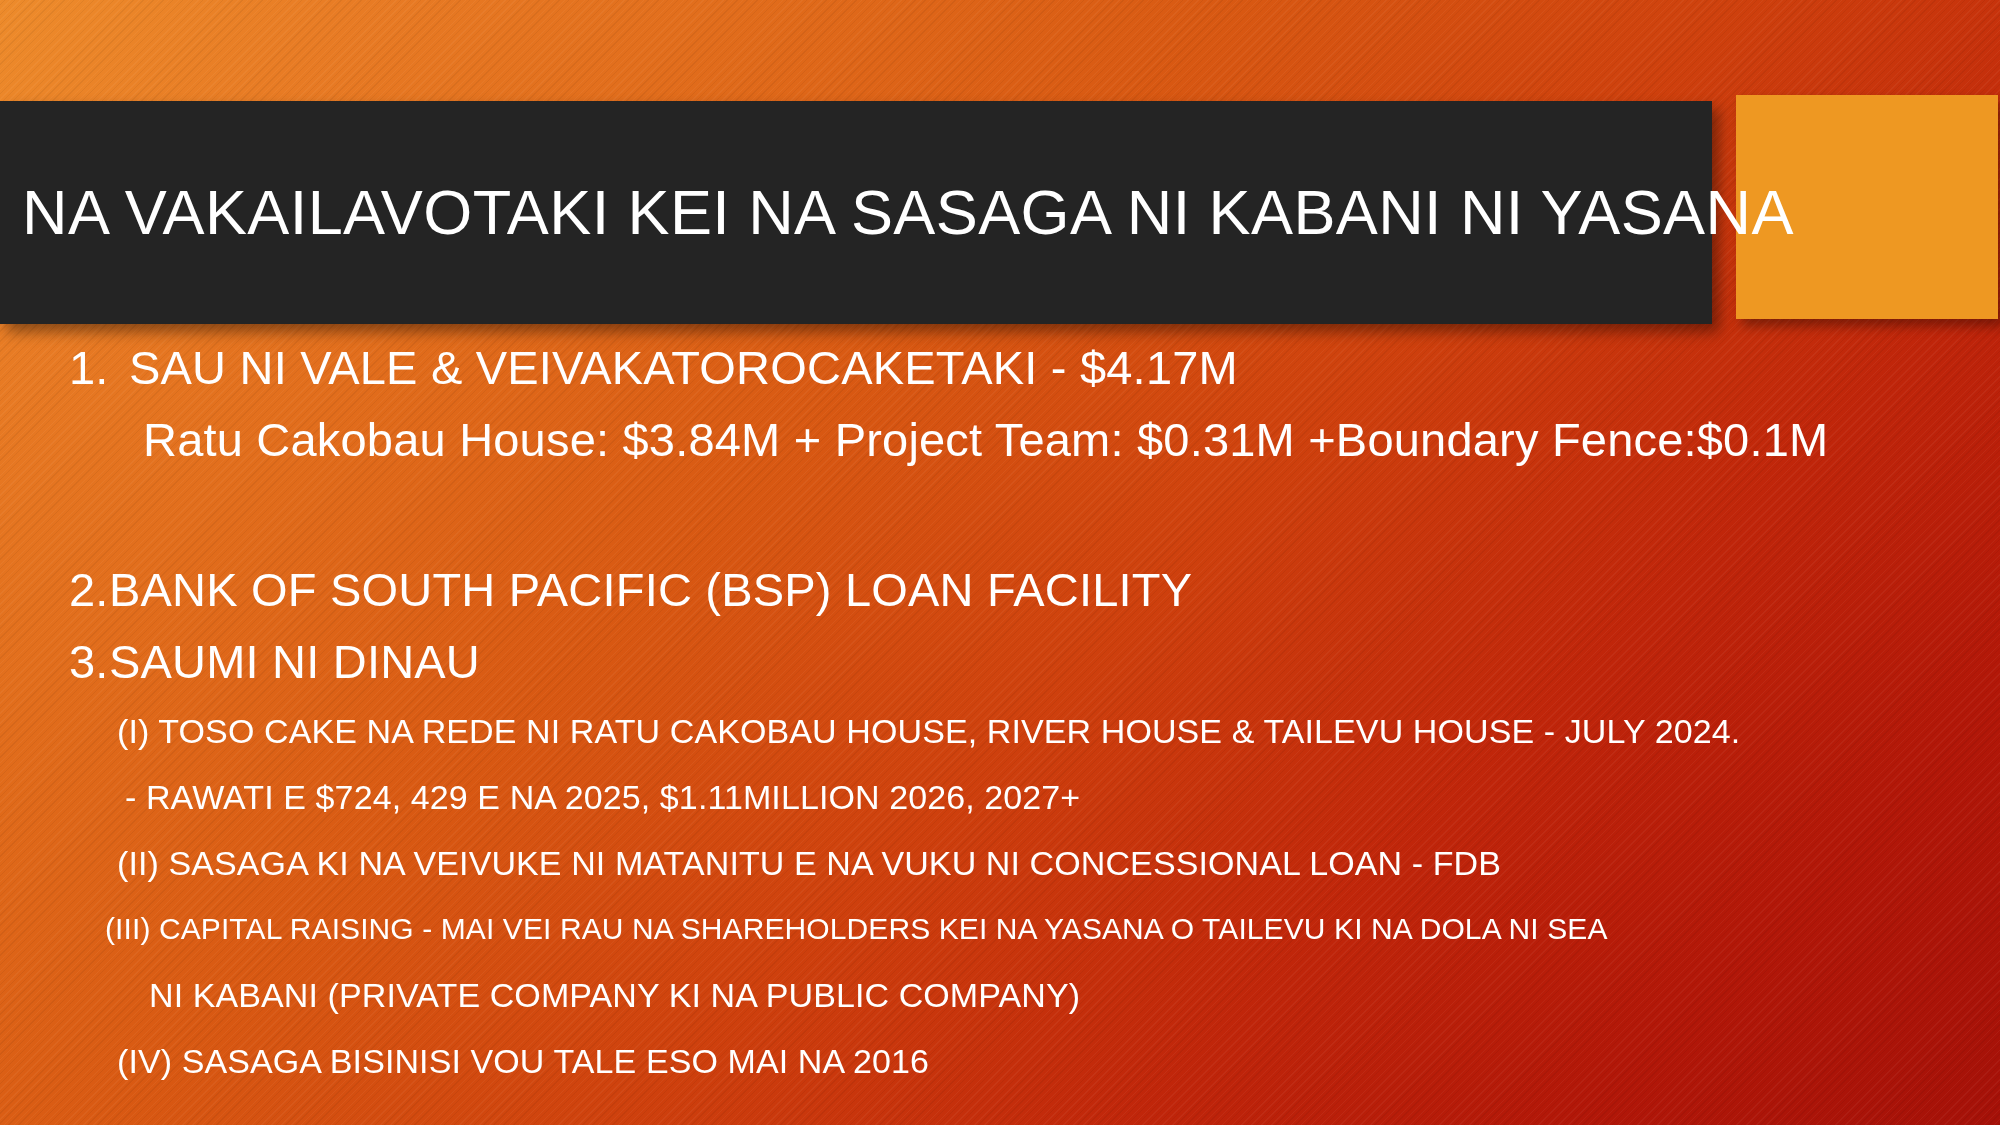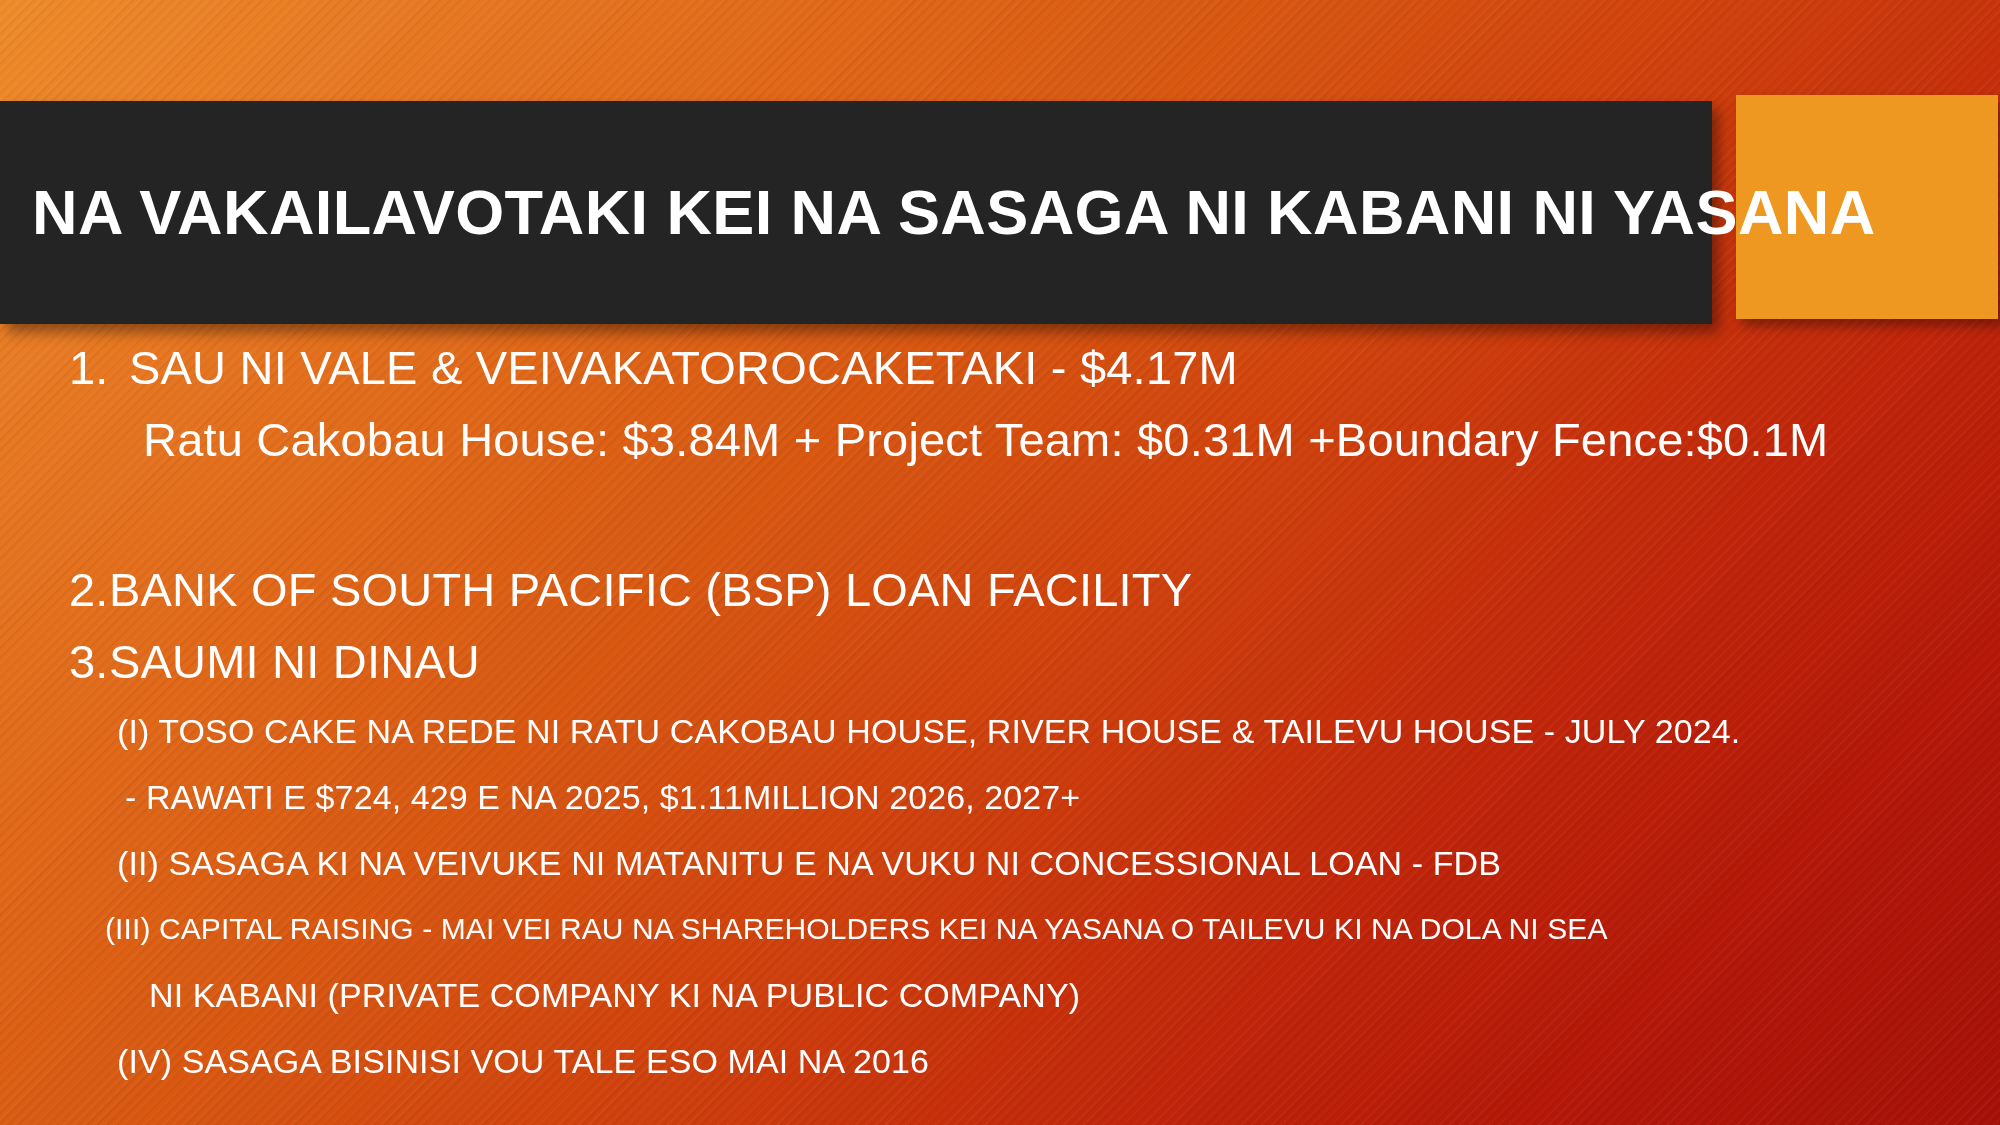--- a/index.html
+++ b/index.html
@@ -68,23 +68,23 @@
     background: #242424;
     box-shadow: 7px 8px 13px rgba(0,0,0,0.40);
     display: flex;
     align-items: center;
   }
   #title-text {
     color: #FFFFFF;
     font-size: 63px;
     line-height: 1.05;
     letter-spacing: 0.4px;
-    padding-left: 32px;
+    padding-left: 22px;
     padding-right: 24px;
-    font-weight: 700;
+    font-weight: 400;
     white-space: nowrap;
   }
 
   
   #body {
     position: absolute;
     left: 0px;
     top: 332px;
     width: 2000px;
     color: #FFFFFF;

